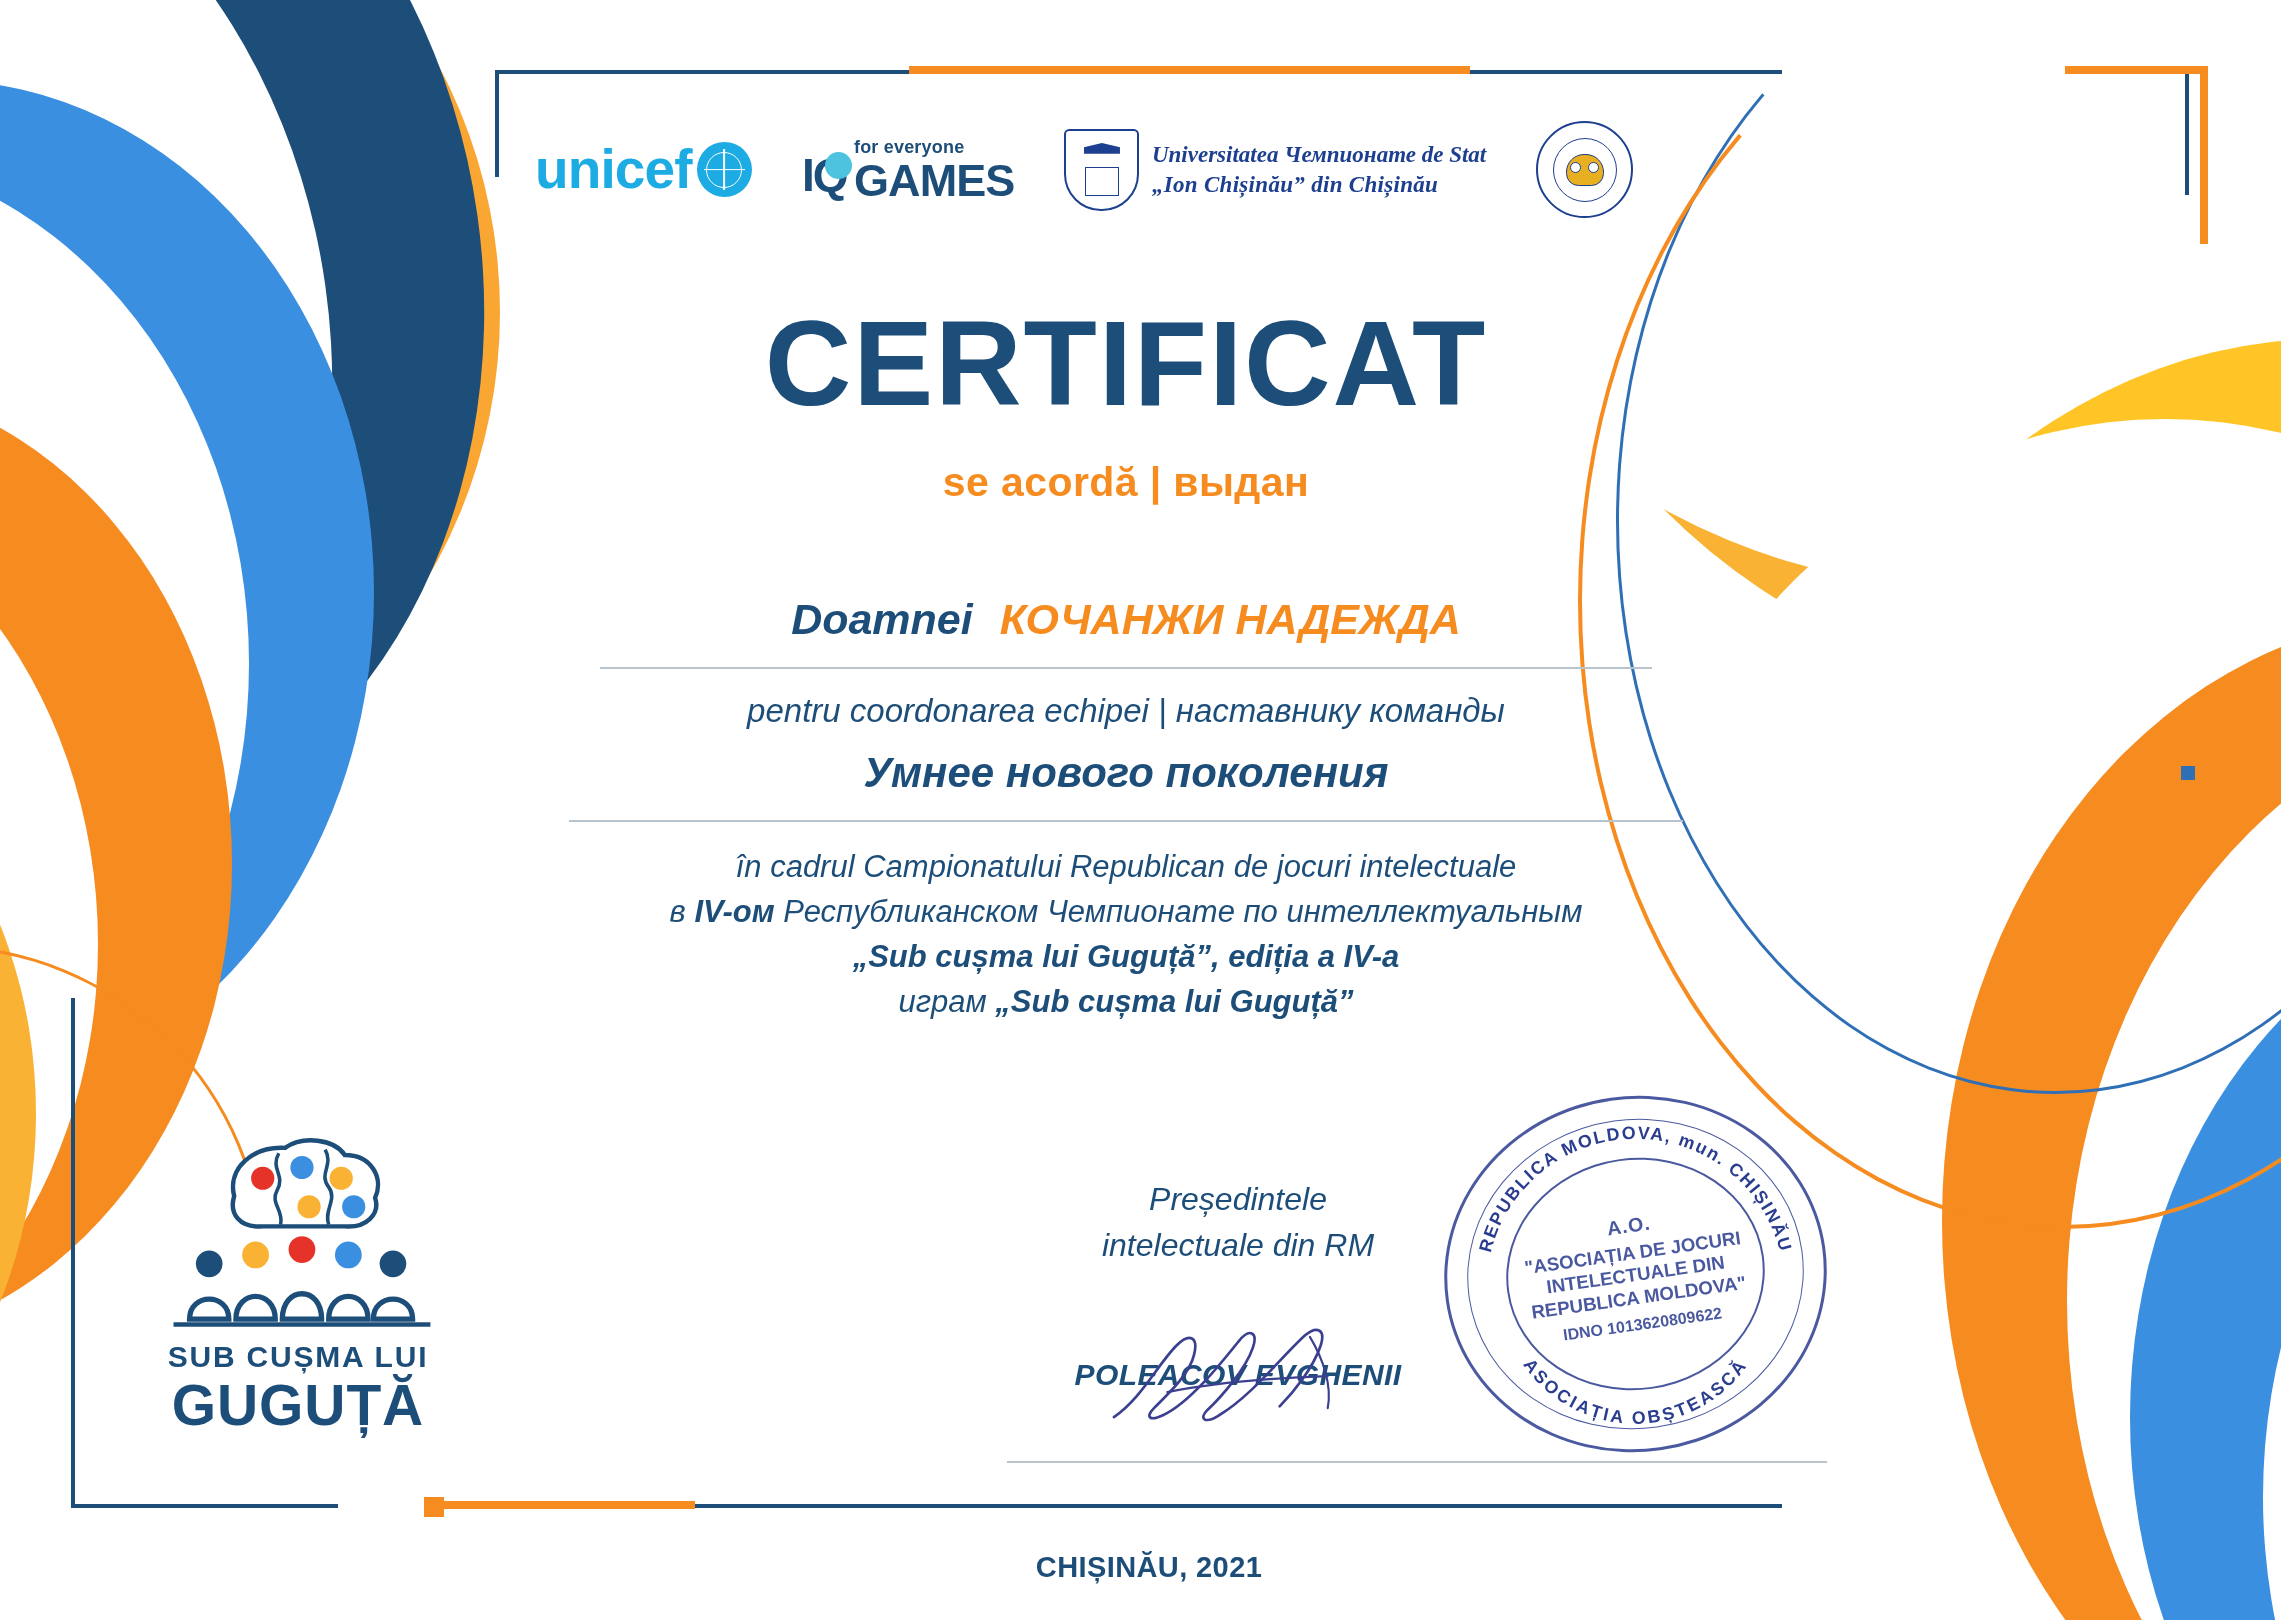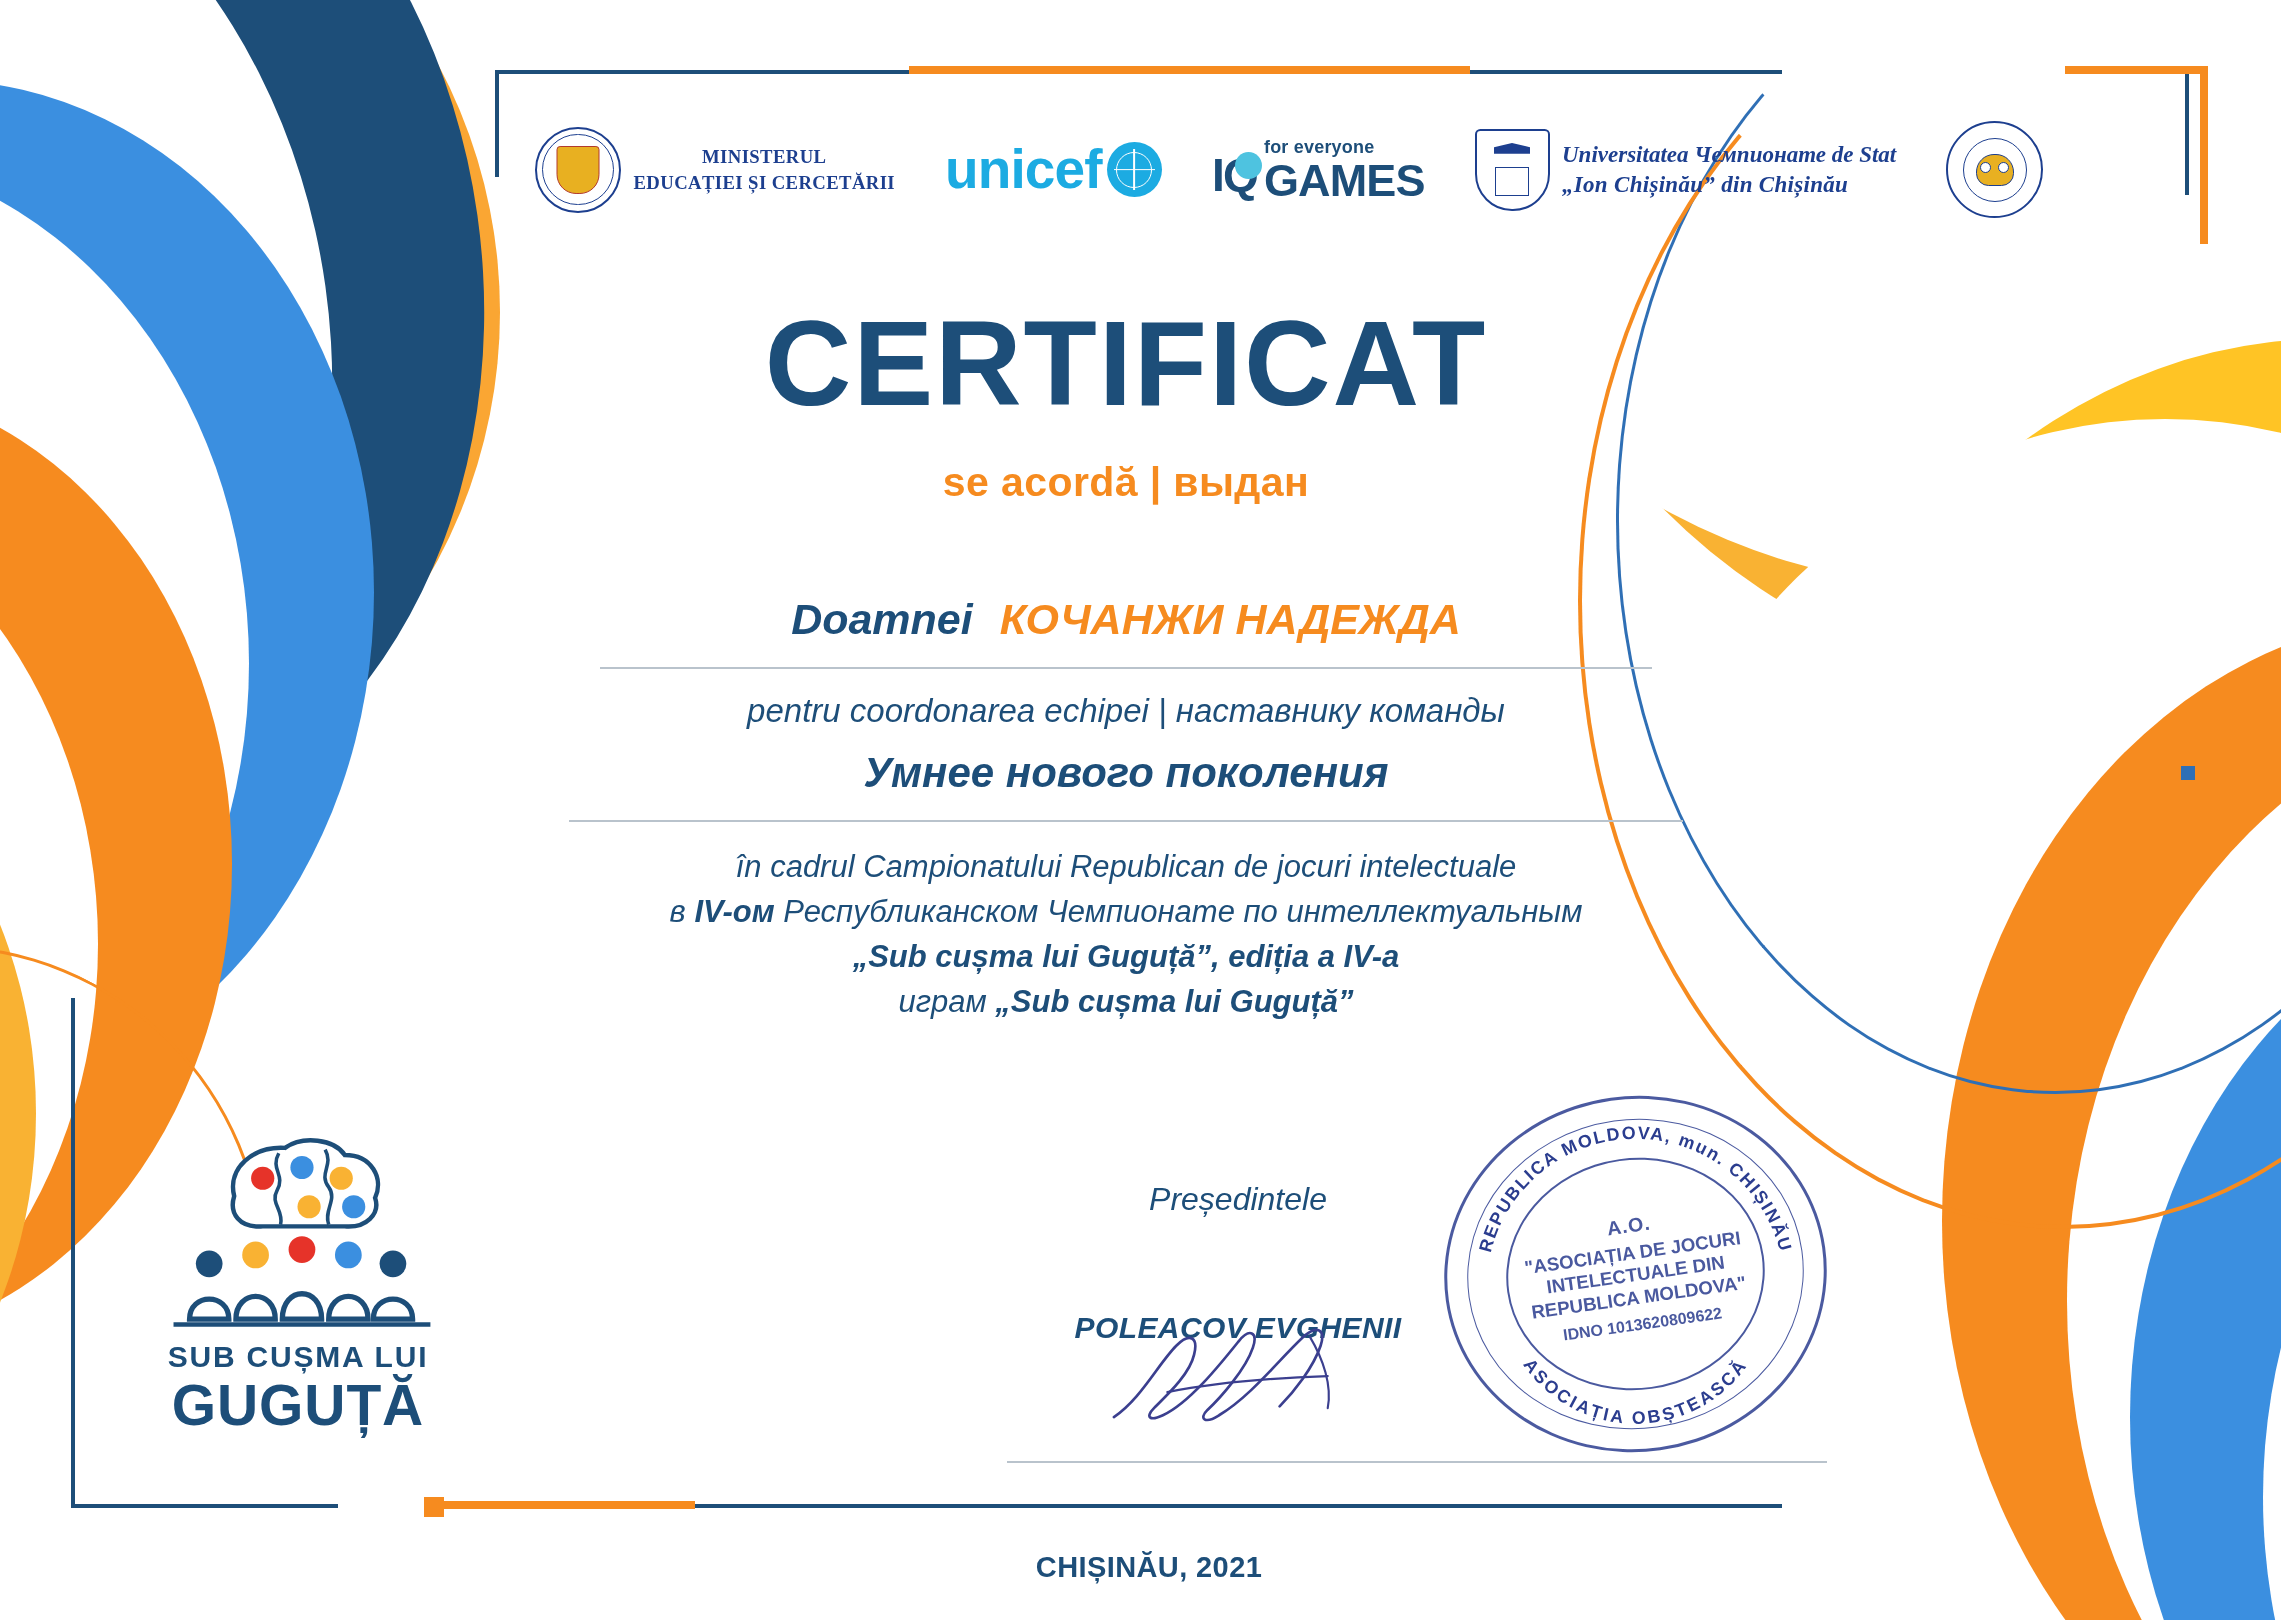--- a/index.html
+++ b/index.html
@@ -550,29 +550,20 @@
   <div class="corner-tr-orange-v"></div>
   <div class="corner-bl-v"></div>
   <div class="corner-bl-h"></div>
   <div class="frame-line fl-bottom"></div>
   <div class="frame-line fl-bottom-orange"></div>
   <div class="sq-orange"></div>
   <div class="sq-blue"></div>
 
   <div class="logos">
 
-    <div class="logo-item">
-      <div class="crest">
-        <div class="crest-ring"></div>
-      </div>
-      <div class="min-text">
-        <div>MINISTERUL</div>
-        <div>EDUCAȚIEI ȘI CERCETĂRII</div>
-      </div>
-    </div>
 
     <div class="logo-item unicef">
       <div class="unicef-word">unicef</div>
       <div class="unicef-globe">
         <div class="unicef-dots"></div>
       </div>
     </div>
 
     <div class="logo-item iq-games">
       <div class="iq-mark">
@@ -627,20 +618,21 @@
       <div><b>„Sub cușma lui Guguță”, ediția a IV-a</b></div>
       <div>
         <span>играм </span><b>„Sub cușma lui Guguță”</b>
       </div>
     </div>
   </div>
 
   <div class="sign-block">
     <div class="sign-role">
       <div>Președintele</div>
+      <div>intelectuale din RM</div>
     </div>
     <div class="sign-name">POLEACOV EVGHENII</div>
   </div>
 
   <svg class="signature-svg" viewBox="0 0 330 140">
     <path d="M10,120 C40,100 60,60 80,40 C95,25 105,30 100,50 C95,72 70,95 55,110 C45,120 50,125 65,118 C95,104 130,60 150,35 C162,20 172,24 166,42 C158,66 130,98 115,112 C105,122 112,128 128,118 C165,96 200,50 225,28 C238,17 248,22 242,40 C234,64 212,92 196,108" fill="none" stroke="#3b3f8f" stroke-width="3" stroke-linecap="round"></path>
     <path d="M70,92 C120,82 190,76 250,74" fill="none" stroke="#3b3f8f" stroke-width="2.4" stroke-linecap="round"></path>
     <path d="M230,30 C245,55 255,85 250,110" fill="none" stroke="#3b3f8f" stroke-width="2.4" stroke-linecap="round"></path>
   </svg>
 

